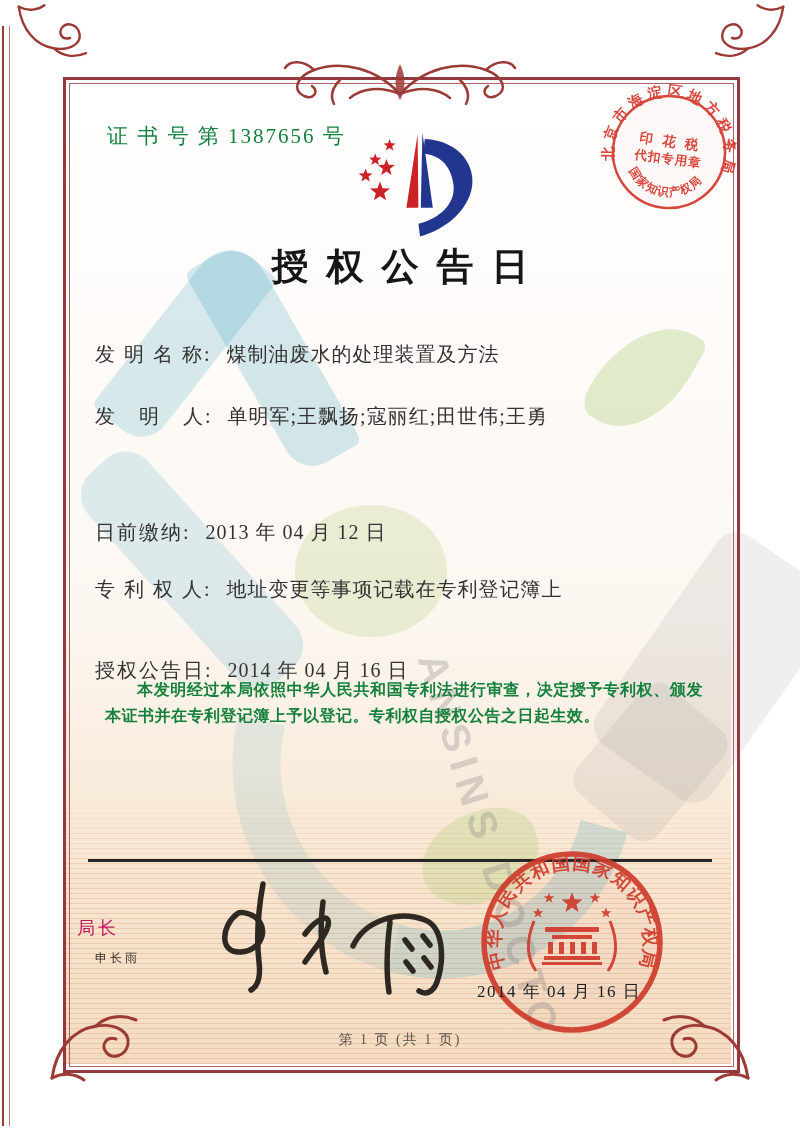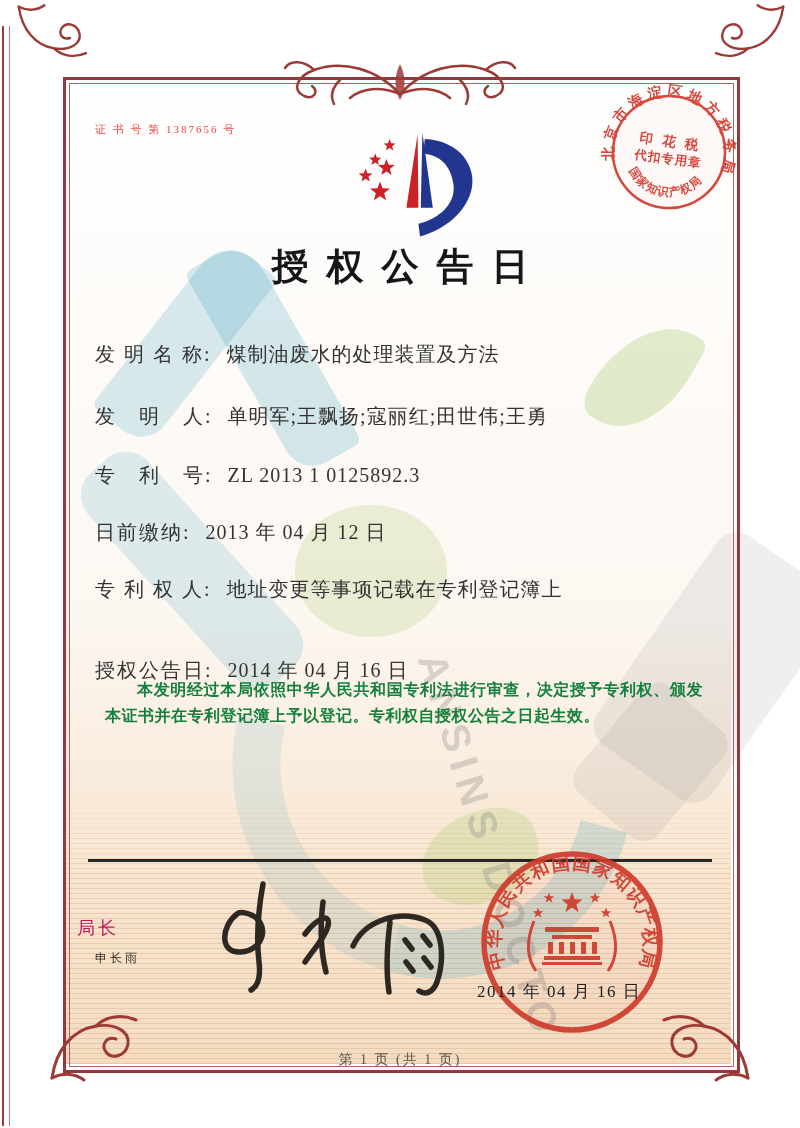--- a/index.html
+++ b/index.html
@@ -39,39 +39,39 @@
   .wm-leaf3{left:420px;top:812px;width:120px;height:90px;background:rgba(160,200,95,.24);
     border-radius:60% 40% 55% 45%;transform:rotate(-15deg);}
   .wm-g1{left:645px;top:540px;width:140px;height:255px;background:rgba(140,140,140,.14);
     border-radius:24px;transform:rotate(35deg);}
   .wm-g2{left:598px;top:692px;width:105px;height:140px;background:rgba(130,130,130,.12);
     border-radius:20px;transform:rotate(40deg);}
   .wm-text{left:452px;top:648px;font-family:"Liberation Sans","DejaVu Sans",sans-serif;
     font-size:40px;font-weight:bold;letter-spacing:8px;color:rgba(128,128,128,.30);
     transform:rotate(73deg);transform-origin:left top;white-space:nowrap;}
   
-  .cert-no{position:absolute;left:95px;top:122px;font-size:11px;letter-spacing:2px;color:#ef4444;z-index:2;}
+  .cert-no{position:absolute;left:107px;top:122px;font-size:21px;letter-spacing:2px;color:#15803d;z-index:2;}
   .logo{position:absolute;left:324px;top:131px;z-index:2;}
   .title{position:absolute;left:0;right:0;top:242px;text-align:center;font-size:37px;font-weight:700;
     letter-spacing:18px;text-indent:18px;color:#161616;z-index:2;}
   .field-row{position:absolute;left:95px;font-size:20px;color:#333;z-index:2;white-space:nowrap;}
   .f-label{letter-spacing:2px;margin-right:10px;}
   .f-value{letter-spacing:1px;}
   .paras{position:absolute;left:88px;top:660px;width:632px;z-index:2;}
   .paras p{margin:17px;text-indent:2em;font-size:16px;line-height:26px;letter-spacing:.5px;
     color:#15803d;text-align:justify;font-weight:bold;}
   .divider{position:absolute;left:88px;top:859px;width:624px;height:3px;background:#262626;z-index:2;}
   .signer-title{position:absolute;left:77px;top:916px;font-size:18px;letter-spacing:3px;color:#be185d;z-index:2;}
   .signer-name{position:absolute;left:95px;top:950px;font-size:12px;letter-spacing:3px;color:#332e2a;z-index:2;}
   .signature{position:absolute;left:185px;top:876px;z-index:2;}
   .tax-stamp{position:absolute;left:599px;top:82px;z-index:3;transform:rotate(8deg);opacity:.93;}
   .authority-seal{position:absolute;left:472px;top:842px;z-index:3;opacity:.92;}
   .issue-date{position:absolute;left:477px;top:980px;font-size:17px;letter-spacing:1.5px;color:#222;z-index:4;}
   .footer-page{position:absolute;left:0;right:0;top:1031px;text-align:center;font-size:14px;
-    letter-spacing:2px;color:#5a5248;z-index:2;margin-top:20px;}
+    letter-spacing:2px;color:#5a5248;z-index:2;}
   .seal-text{font-family:"Liberation Serif","DejaVu Serif",serif;}
 </style>
 </head>
 <body>
 
 <svg width="0" height="0" style="position:absolute" aria-hidden="true">
   <defs>
     <g id="starG">
       <polygon points="0,-1 0.247,-0.34 0.951,-0.309 0.4,0.13 0.588,0.809 0,0.42 -0.588,0.809 -0.4,0.13 -0.951,-0.309 -0.247,-0.34"></polygon>
     </g>
@@ -162,24 +162,20 @@
 
   <div class="title">授权公告日</div>
 
   <div class="field-row" style="top:341px">
     <span class="f-label">发 明 名 称:</span>
     <span class="f-value">煤制油废水的处理装置及方法</span>
   </div>
   <div class="field-row" style="top:403px">
     <span class="f-label">发　明　人:</span>
     <span class="f-value">单明军;王飘扬;寇丽红;田世伟;王勇</span>
-  </div>
-  <div class="field-row" style="top:462px">
-    <span class="f-label">专　利　号:</span>
-    <span class="f-value">ZL 2013 1 0125892.3</span>
   </div>
   <div class="field-row" style="top:519px">
     <span class="f-label">日前缴纳:</span>
     <span class="f-value">2013 年 04 月 12 日</span>
   </div>
   <div class="field-row" style="top:576px">
     <span class="f-label">专 利 权 人:</span>
     <span class="f-value">地址变更等事项记载在专利登记簿上</span>
   </div>
   <div class="field-row" style="top:657px">

